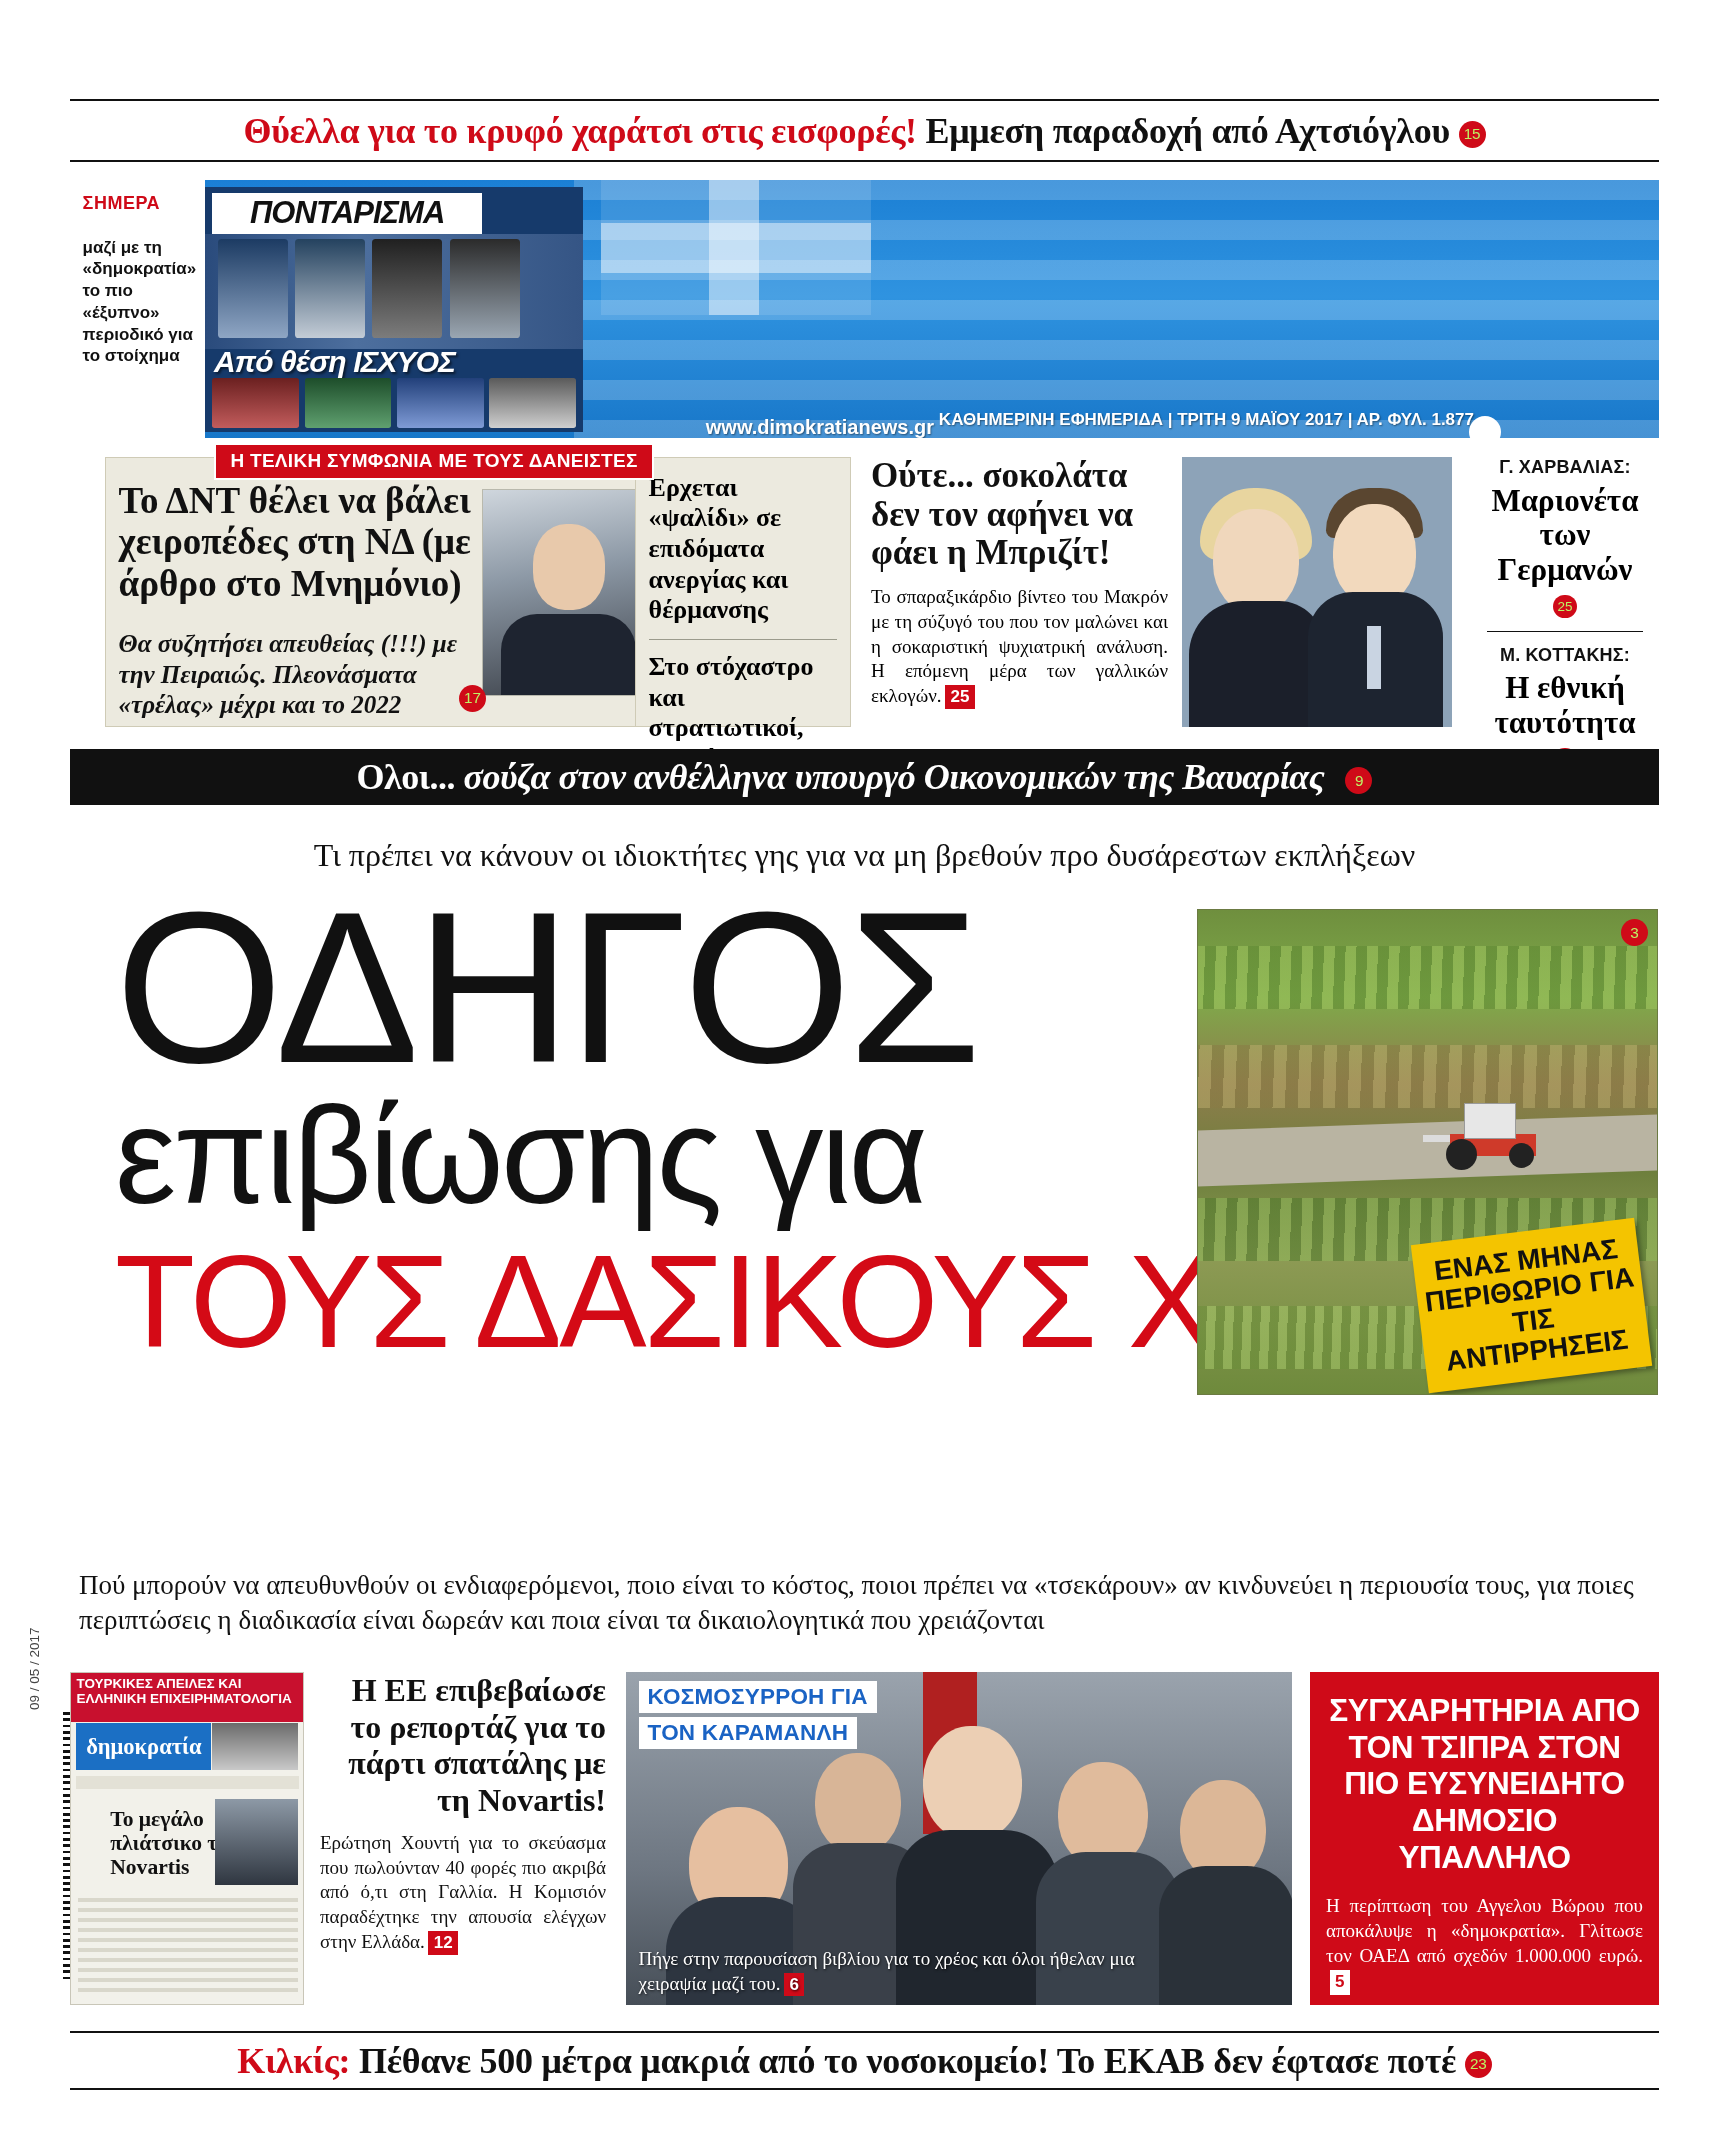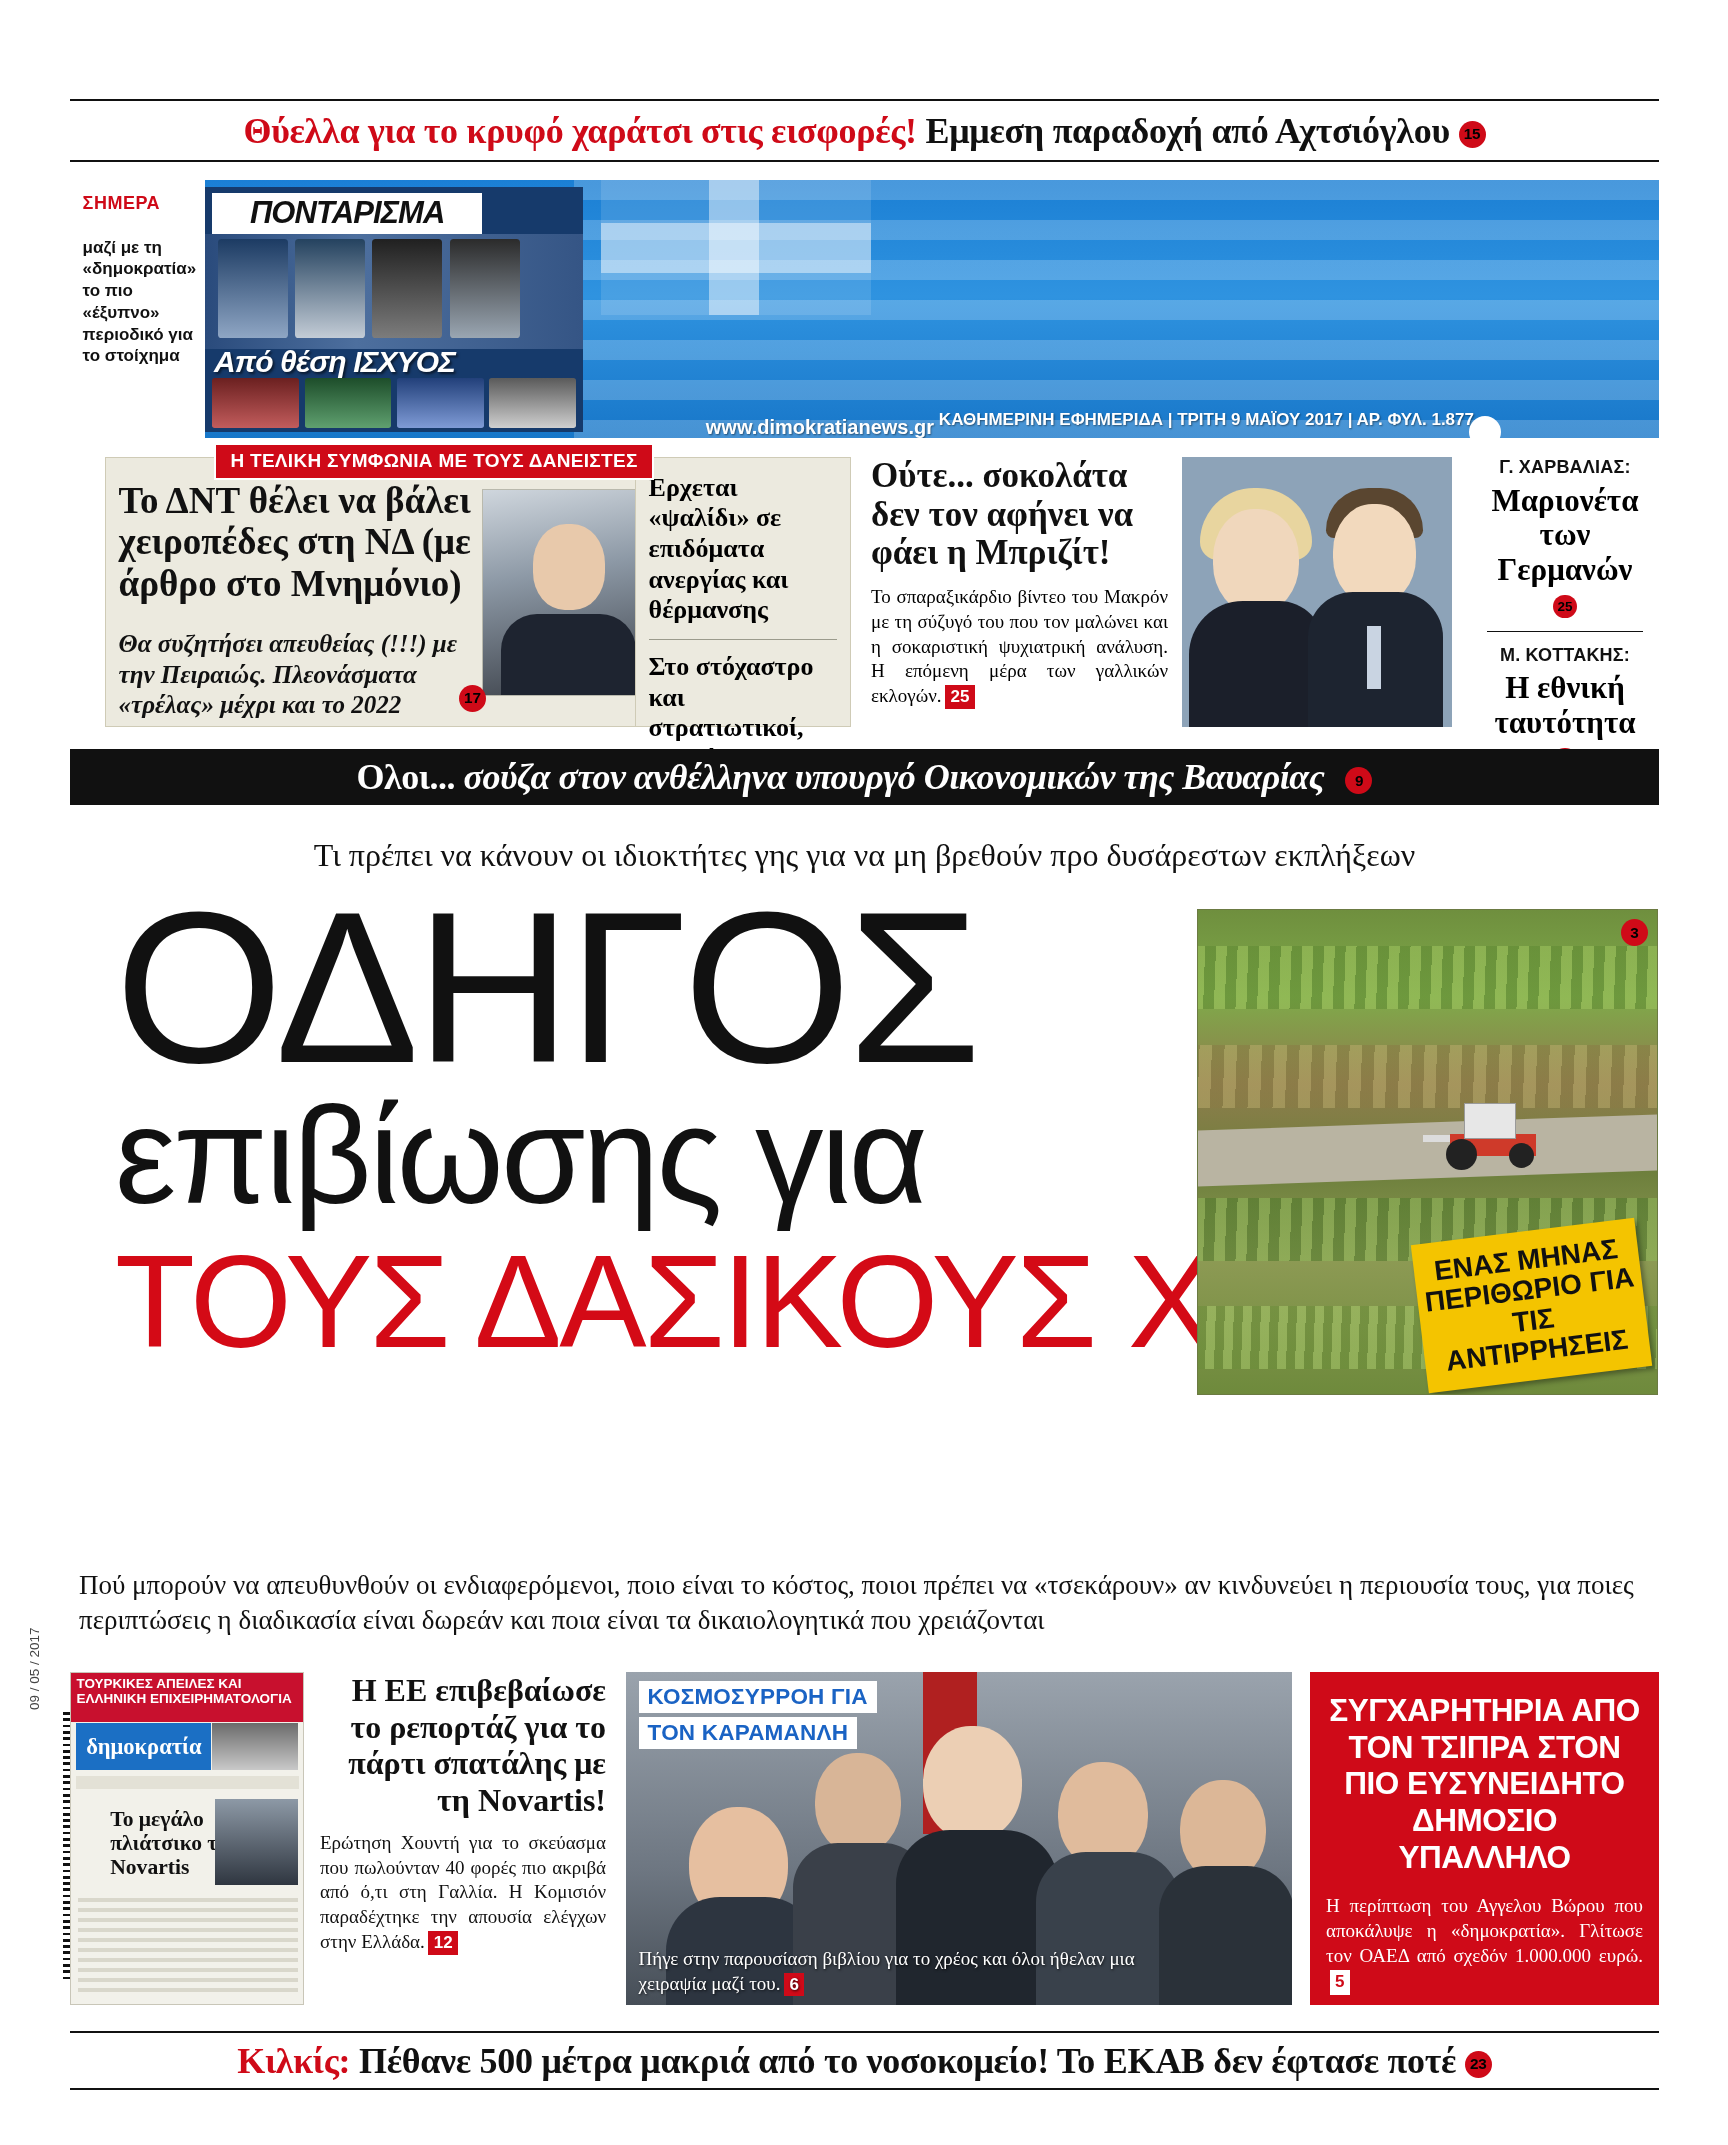--- a/index.html
+++ b/index.html
@@ -21,22 +21,22 @@
   }
   .topbar .txt {
     font-family:"Liberation Serif", serif;
     font-weight:bold; font-size:36px; color:#cf0a18; white-space:nowrap;
     letter-spacing:-0.3px;
   }
   .topbar .txt .blk { color:#111; }
   .pnum {
     display:inline-flex; align-items:center; justify-content:center;
     width:27px; height:27px; border-radius:50%;
-    background:#cf0a18; color:#000000; font-family:"Liberation Sans",sans-serif;
-    font-size:15.3px; font-weight:bold; vertical-align:middle;
+    background:#cf0a18; color:#bef264; font-family:"Liberation Sans",sans-serif;
+    font-size:15.3px; font-weight:normal; vertical-align:middle;
   }
   .pnum.sm { width:23.4px; height:23.4px; font-size:13.5px; }
 
   
   .masthead {
     position:absolute; left:70px; top:180px; width:1589px; height:258px;
     background:linear-gradient(180deg,#1b7fd4 0%, #2f93e0 45%, #1877c9 100%);
     overflow:hidden;
   }
   .flagstripe {

